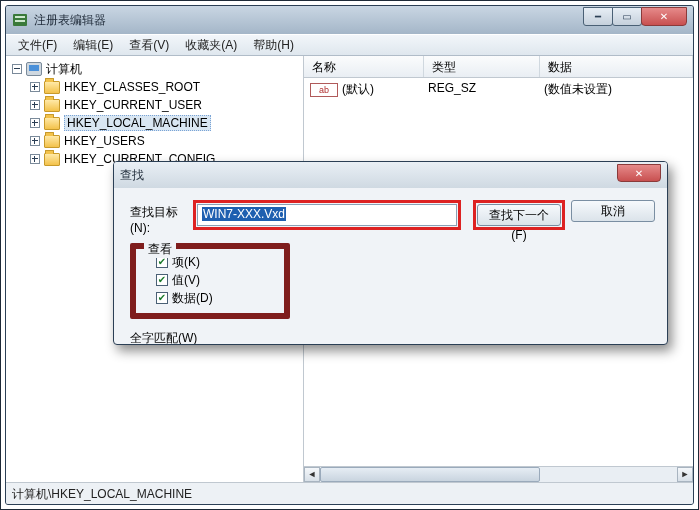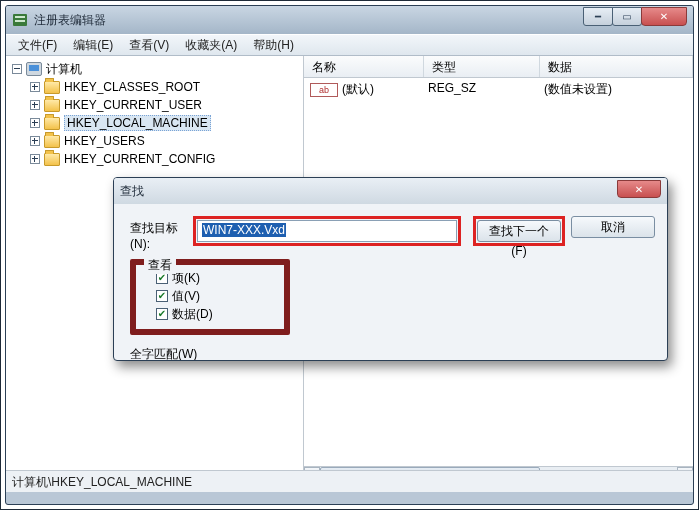--- a/index.html
+++ b/index.html
@@ -31,23 +31,23 @@
   .listhdr div { padding: 3px 8px; border-right: 1px solid #d0d8df; }
   .listrow { display: flex; font-size: 12px; padding: 3px 0; }
   .listrow .c1 { width: 120px; padding-left: 6px; display:flex; align-items:center; gap:4px;}
   .listrow .c2 { width: 116px; padding-left: 4px;}
   .listrow .c3 { flex:1; padding-left: 4px;}
   .ab-icon { width:28px; height:14px; border:1px solid #b05a5a; background:#fff; color:#b03030; font-size:9px; line-height:12px; text-align:center; }
   .hscroll { position:absolute; bottom:0; left:0; right:0; height:16px; background:#e9eef3; border-top:1px solid #c0c8d0; }
   .hscroll .btn { width:16px; height:15px; background:linear-gradient(#f4f7fa,#d8e0e8); border:1px solid #a8b4c0; position:absolute; top:0; font-size:9px; text-align:center; line-height:13px; color:#333;}
   .hscroll .left{left:0;} .hscroll .right{right:0;}
   .hscroll .thumb{position:absolute; left:16px; top:0; height:15px; width:220px; background:linear-gradient(#e6edf4,#c9d4df); border:1px solid #9aaabb; border-radius:2px;}
-  .statusbar { position:absolute; left:0; right:0; bottom:12px; height:22px; background:#edf1f5; border-top:1px solid #c0c8d0; font-size:12px; padding:3px 6px; color:#222;}
+  .statusbar { position:absolute; left:0; right:0; bottom:0; height:22px; background:#edf1f5; border-top:1px solid #c0c8d0; font-size:12px; padding:3px 6px; color:#222;}
   
-  .dlg { position:absolute; left:112px; top:176px; width:555px; height:184px; border:1px solid #2b3f55; border-radius:4px; background:#f0f3f7; box-shadow: 4px 6px 12px rgba(0,0,0,0.45); overflow:hidden;}
+  .dlg { position:absolute; left:112px; top:160px; width:555px; height:184px; border:1px solid #2b3f55; border-radius:4px; background:#f0f3f7; box-shadow: 4px 6px 12px rgba(0,0,0,0.45); overflow:hidden;}
   .dlg .titlebar { background: linear-gradient(#e9eff5,#cfd9e2); height:26px; }
   .dlg .ttitle { font-size:12px; }
   .dlg .winbtns { top:2px; }
   .dlg .winbtn.close { width:44px; height:18px; }
   .dlgbody { padding: 12px 12px 6px 16px; font-size:12px; color:#000; }
   .row { display:flex; align-items:center; gap:6px; }
   .field { height:22px; border:1px solid #8aa0b5; background:#fff; font-size:12px; padding:2px 4px; font-family: Consolas, monospace; }
   .field .selected { background:#1e5fb0; color:#fff; padding:0 1px;}
   .redbox { border: 3px solid #d22; padding:1px; }
   .btn3d { height:22px; min-width:84px; background:linear-gradient(#f6f9fc,#dbe3ea); border:1px solid #7a8ea2; border-radius:3px; font-size:12px; padding:0 8px; text-align:center; line-height:20px; }

